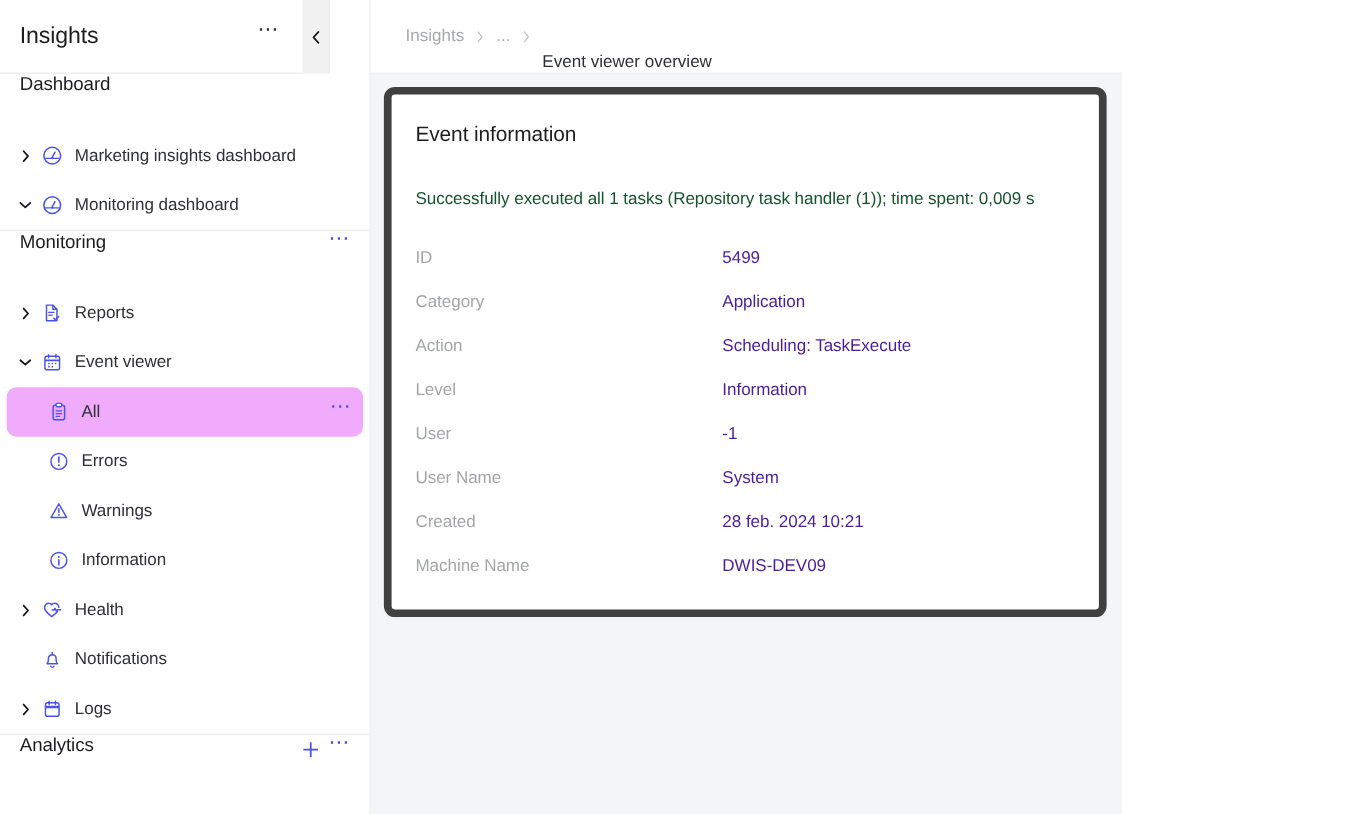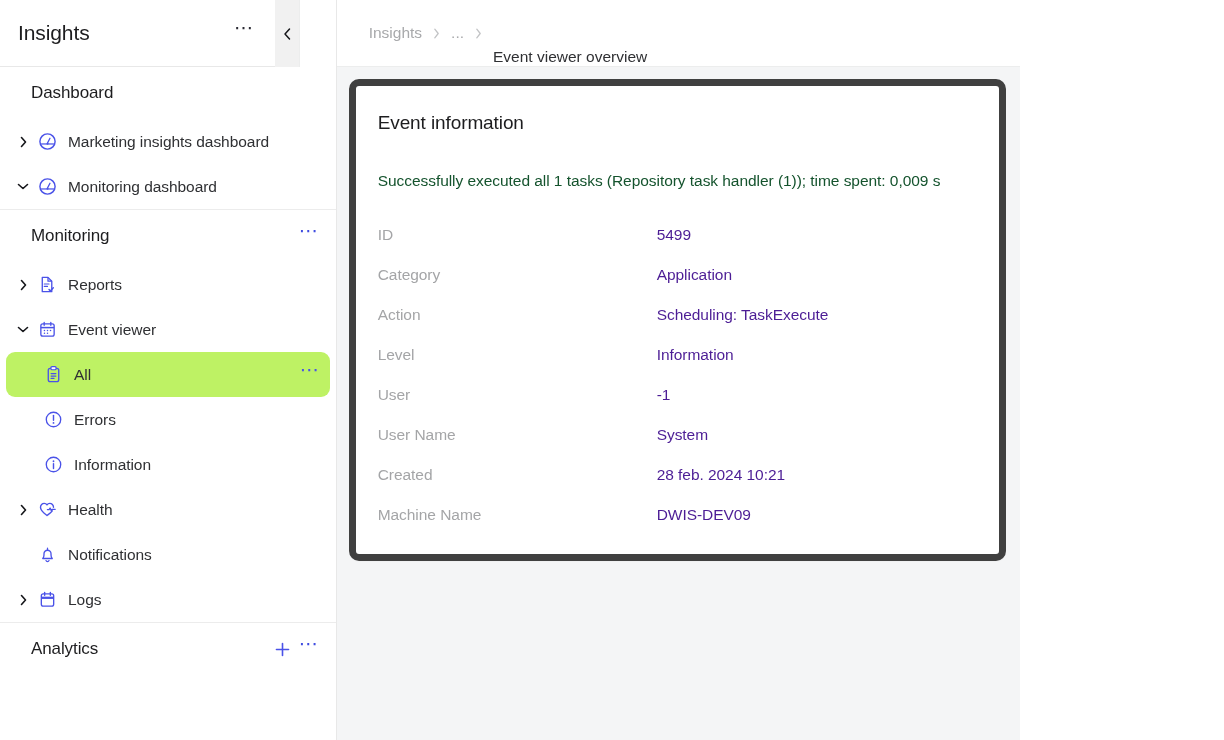--- a/index.html
+++ b/index.html
@@ -84,24 +84,22 @@
     flex-direction: column;
   }
 
   .section {
     padding: 0 0 0 0;
   }
   .section.divided { border-bottom: 1px solid #ececec; }
 
   .section-header {
     display: flex;
-    align-items: center;
     height: 46px;
     padding: 0 14px 0 18px;
-    margin-left: 13px;
   }
   .section-header.tall { height: 52px; }
   .section-title {
     font-size: 17px;
     color: #1d1d1f;
     font-weight: 400;
     flex: 1;
     letter-spacing: -0.1px;
   }
   .plus-btn {
@@ -114,21 +112,21 @@
   .nav-item {
     display: flex;
     align-items: center;
     height: 45px;
     margin: 0 6px;
     padding: 0 8px 0 6px;
     border-radius: 9px;
     cursor: pointer;
     position: relative;
   }
-  .nav-item.selected { background: #bef264; }
+  .nav-item.selected { background: #f0abfc; }
 
   .nav-chev {
     width: 22px;
     flex: 0 0 22px;
     display: flex;
     align-items: center;
     justify-content: center;
     color: #15161a;
   }
   .nav-chev.empty { visibility: hidden; }
@@ -398,20 +396,33 @@
             <path d="M10 5.8v5" stroke="#4a52e8" stroke-width="1.5" stroke-linecap="round"></path>
             <circle cx="10" cy="13.6" r="0.95" fill="#4a52e8"></circle>
           </svg>
         </div>
         <div class="nav-label">Errors</div>
         <div class="row-dots hidden">
             <span class="dots-glyph">⋯</span>
           </div>
       </div>
 
+      <div class="nav-item indent">
+        <div class="nav-icon">
+          <svg width="19" height="19" viewBox="0 0 20 20" fill="none" xmlns="http://www.w3.org/2000/svg">
+            <path d="M10 3.2L17.4 16.2H2.6z" stroke="#4a52e8" stroke-width="1.4" stroke-linejoin="round"></path>
+            <path d="M10 8v3.5" stroke="#4a52e8" stroke-width="1.45" stroke-linecap="round"></path>
+            <circle cx="10" cy="13.8" r="0.9" fill="#4a52e8"></circle>
+          </svg>
+        </div>
+        <div class="nav-label">Warnings</div>
+        <div class="row-dots hidden">
+            <span class="dots-glyph">⋯</span>
+          </div>
+      </div>
 
       <div class="nav-item indent">
         <div class="nav-icon">
           <svg width="19" height="19" viewBox="0 0 20 20" fill="none" xmlns="http://www.w3.org/2000/svg">
             <circle cx="10" cy="10" r="7.6" stroke="#4a52e8" stroke-width="1.4"></circle>
             <circle cx="10" cy="6.6" r="0.95" fill="#4a52e8"></circle>
             <path d="M10 9.3v5" stroke="#4a52e8" stroke-width="1.5" stroke-linecap="round"></path>
           </svg>
         </div>
         <div class="nav-label">Information</div>

